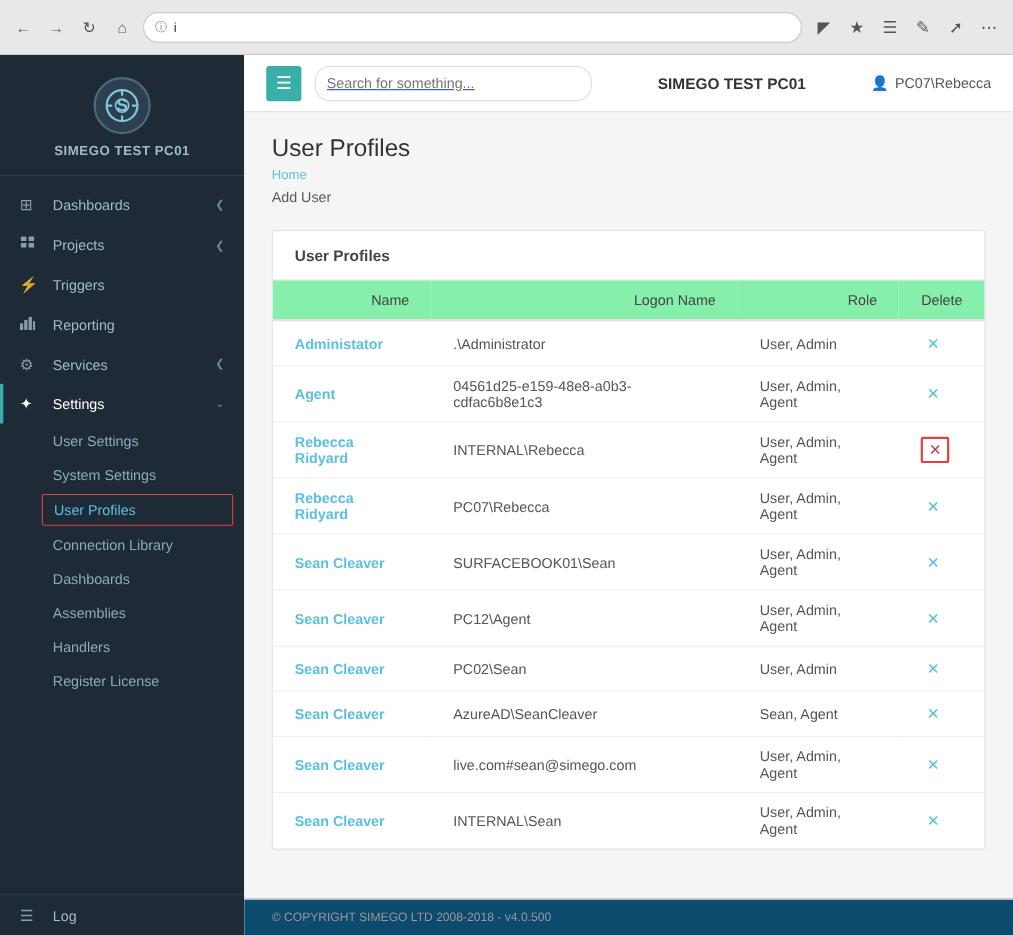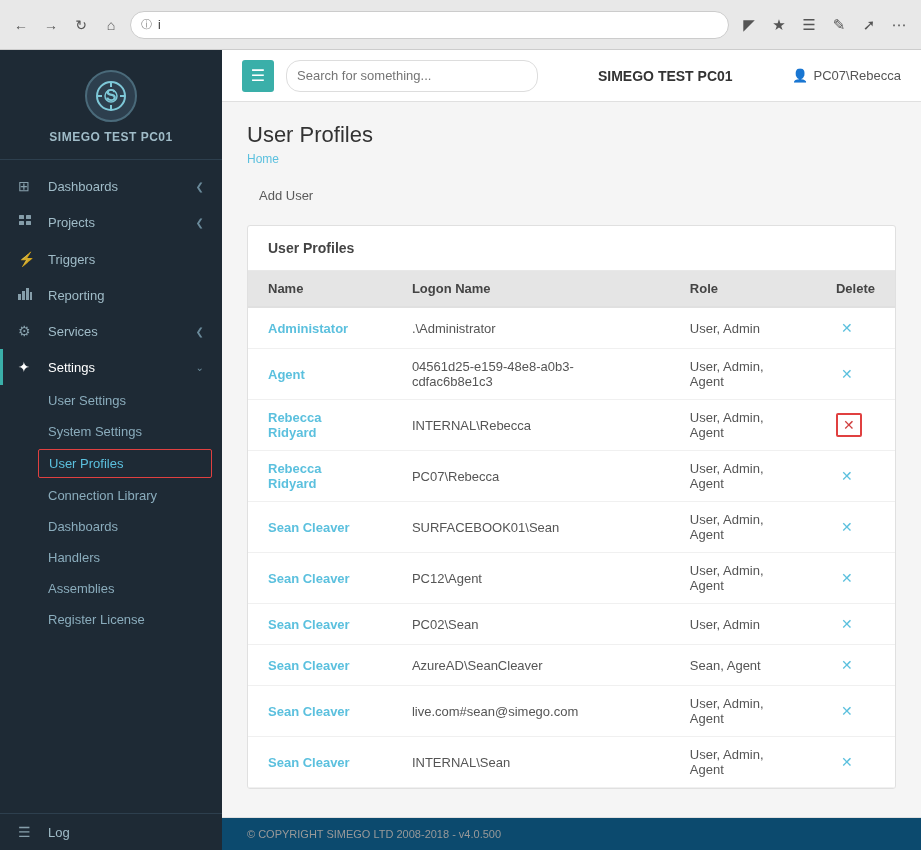--- a/index.html
+++ b/index.html
@@ -120,69 +120,69 @@
       background: #3aafa9;
       color: white;
       width: 32px; height: 32px;
       border: none; border-radius: 3px;
       display: flex; align-items: center; justify-content: center;
       cursor: pointer; font-size: 16px;
     }
     .search-bar {
       flex: 1; max-width: 320px;
       height: 32px; border: 1px solid #ddd; border-radius: 14px;
-      padding: 0 10px; font-size: 13px; color: #0f766e; outline: none;
+      padding: 0 10px; font-size: 13px; color: #1d4ed8; outline: none; text-decoration: underline;
     }
     .top-bar-title {
       flex: 1; text-align: center; font-size: 14px; font-weight: 600; color: #333;
     }
     .top-bar-user {
       display: flex; align-items: center; gap: 5px;
       font-size: 13px; color: #555;
     }
     .user-icon { color: #888; }
 
     
     .page-content {
       flex: 1; overflow-y: auto; padding: 20px 25px;
     }
     .page-title {
       font-size: 22px; font-weight: 300; color: #333; margin-bottom: 4px;
     }
-    .breadcrumb { font-size: 12px; color: #5bc0de; margin-bottom: 16px; }
+    .breadcrumb { font-size: 12px; color: #5bc0de; }
     .breadcrumb a { color: #5bc0de; text-decoration: none; }
 
     .add-user-btn {
       background: transparent; border: none; color: #5a5a5a;
       font-size: 13px; cursor: pointer; padding: 6px 0; margin-bottom: 16px;
-      display: flex; align-items: flex-end; gap: 5px; margin-left: 12px;
+      display: flex; align-items: flex-end; gap: 5px;
     }
 
     
     .table-card {
       background: white;
       border: 1px solid #e0e0e0;
       border-radius: 3px;
       overflow: hidden;
     }
     .table-card-header {
       padding: 14px 20px;
       font-size: 14px; font-weight: 600; color: #444;
       border-bottom: 1px solid #e8e8e8;
     }
     .data-table {
       width: 100%;
       border-collapse: collapse;
     }
     .data-table thead th {
       padding: 10px 20px;
-      text-align: left;
-      font-size: 13px; font-weight: 700; color: #444;
+      text-align: right;
+      font-size: 13px; font-weight: 400; color: #444;
       border-bottom: 2px solid #e0e0e0;
-      background: #e5e5e5;
+      background: #86efac;
     }
     .data-table tbody tr {
       border-bottom: 1px solid #f0f0f0;
     }
     .data-table tbody td {
       padding: 10px 20px;
       font-size: 13px; color: #555;
     }
     .data-table tbody td.name-cell { color: #5bc0de; font-weight: bold; }
     .delete-btn {
@@ -314,24 +314,24 @@
       <div class="subnav-item active">
         <span>User Profiles</span>
       </div>
       <div class="subnav-item">
         <span>Connection Library</span>
       </div>
       <div class="subnav-item">
         <span>Dashboards</span>
       </div>
       <div class="subnav-item">
+        <span>Assemblies</span>
+      </div>
+      <div class="subnav-item">
         <span>Handlers</span>
-      </div>
-      <div class="subnav-item">
-        <span>Assemblies</span>
       </div>
       <div class="subnav-item">
         <span>Register License</span>
       </div>
     </div>
 
     <div class="sidebar-bottom">
       <div class="nav-item">
         <span class="nav-icon">☰</span>
         <span class="nav-label">Log</span>

